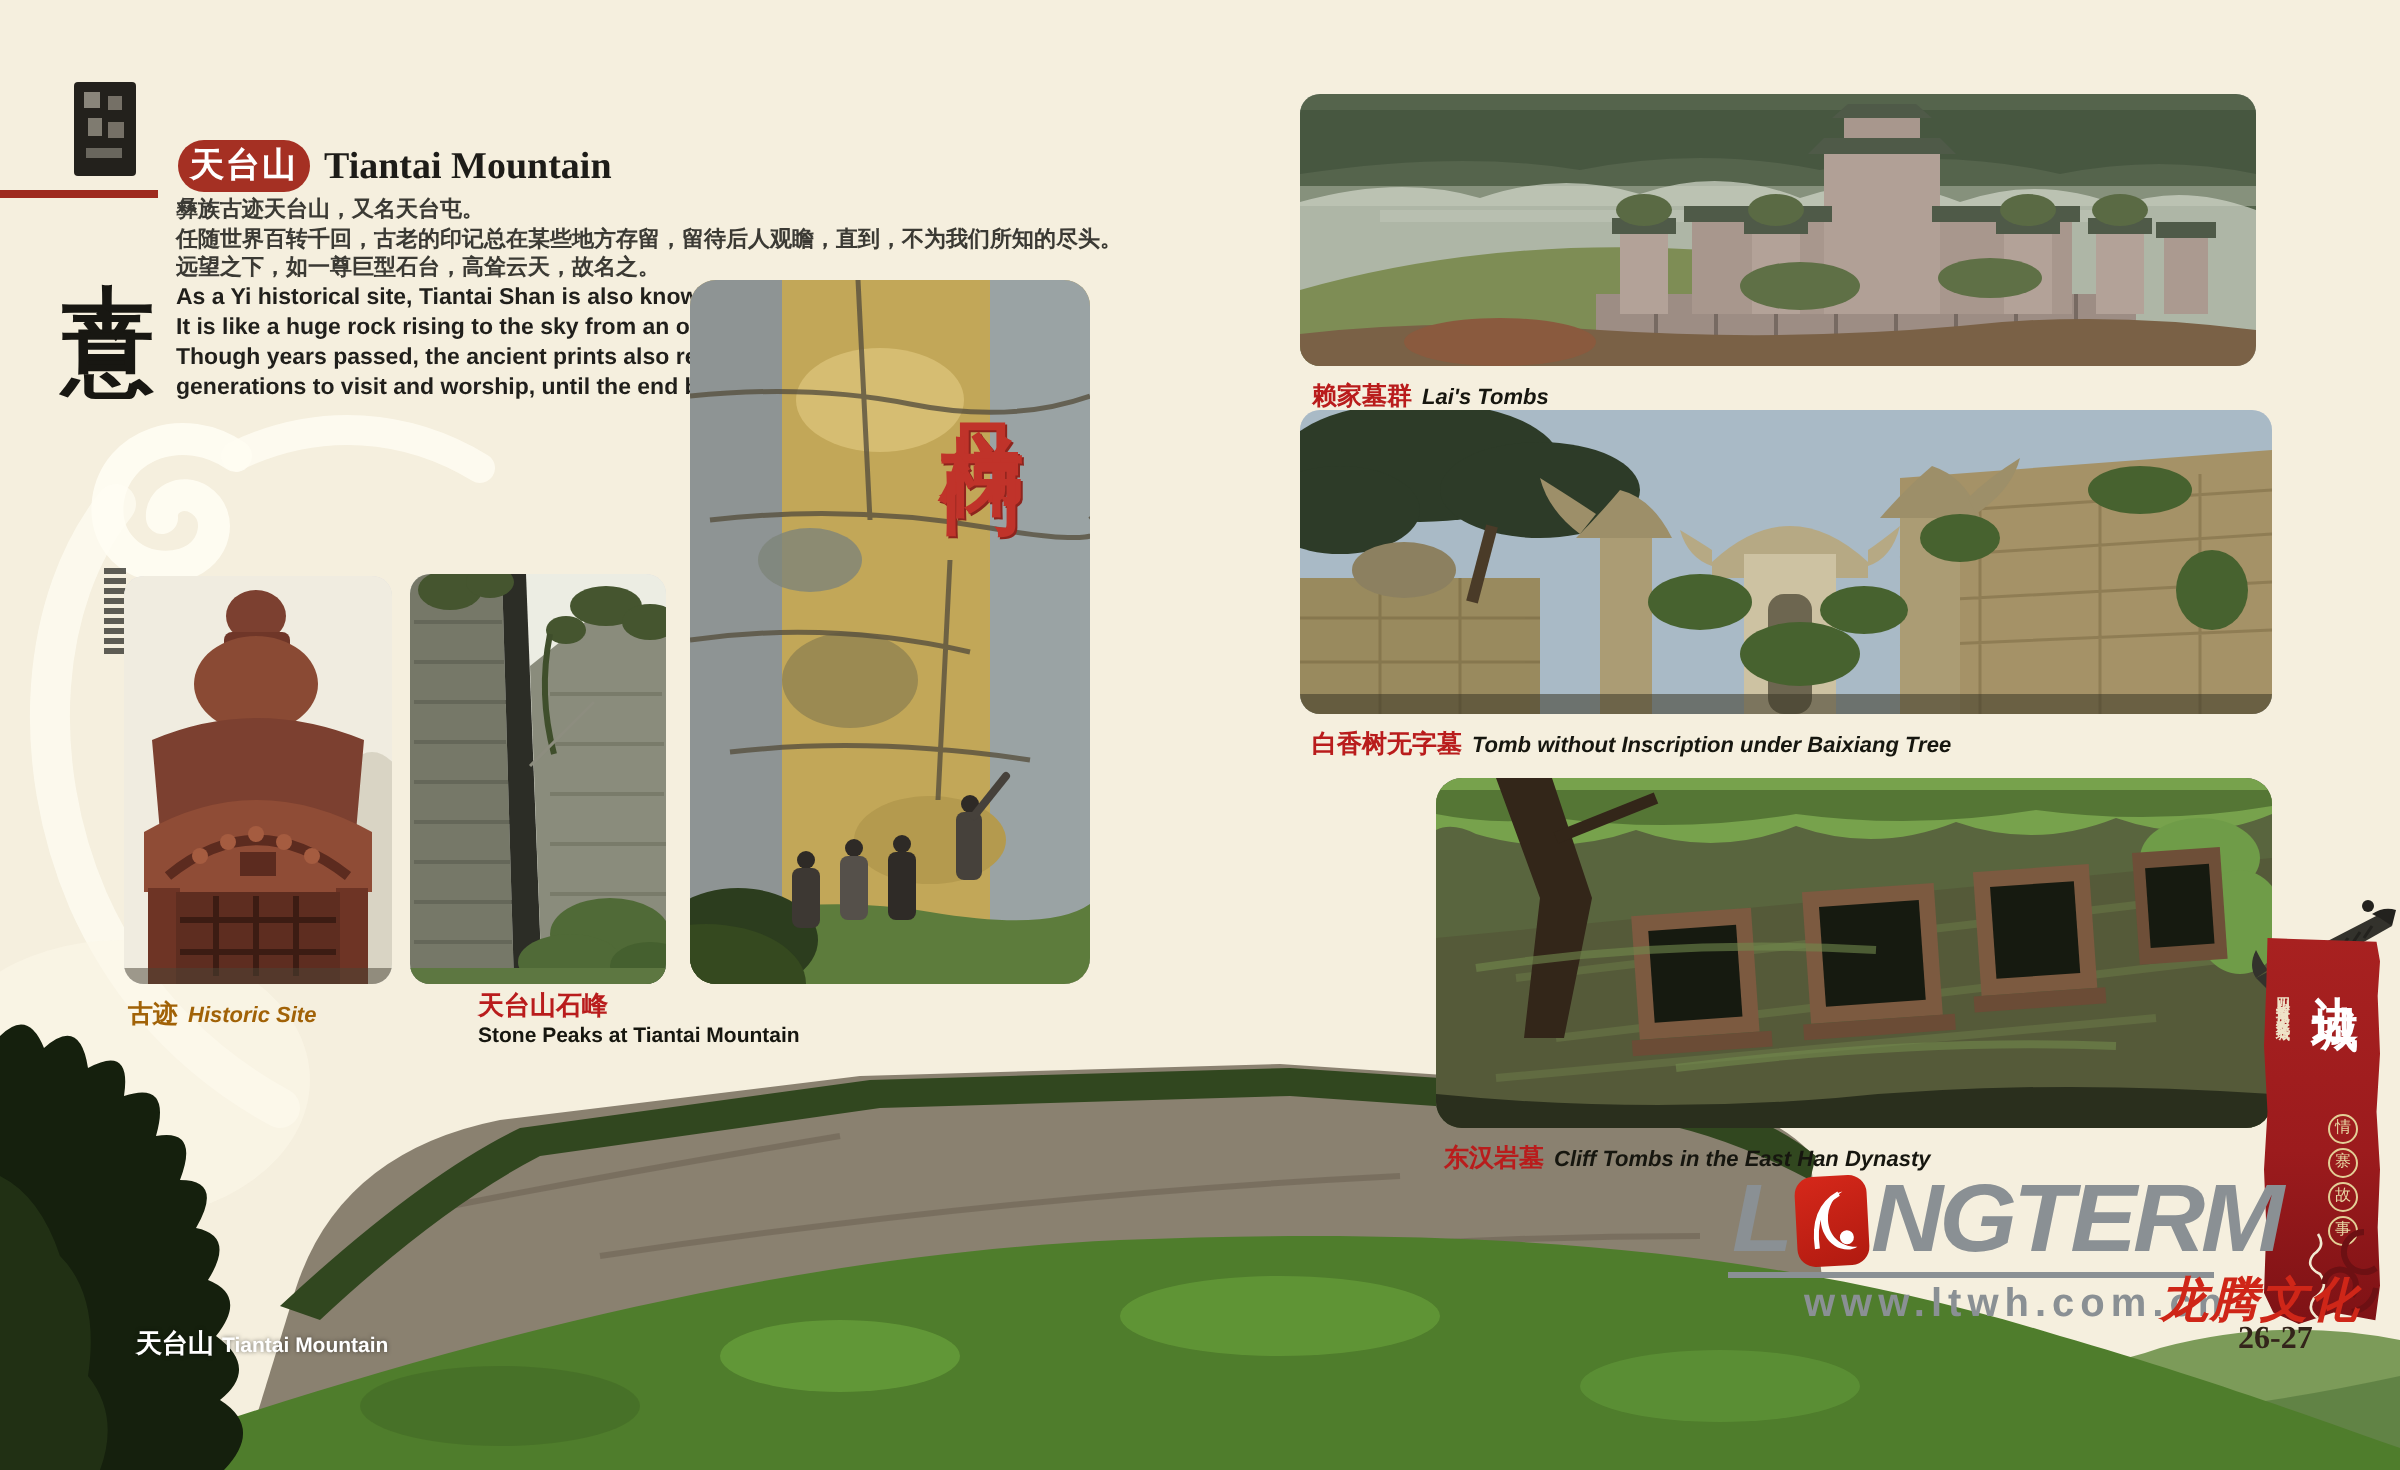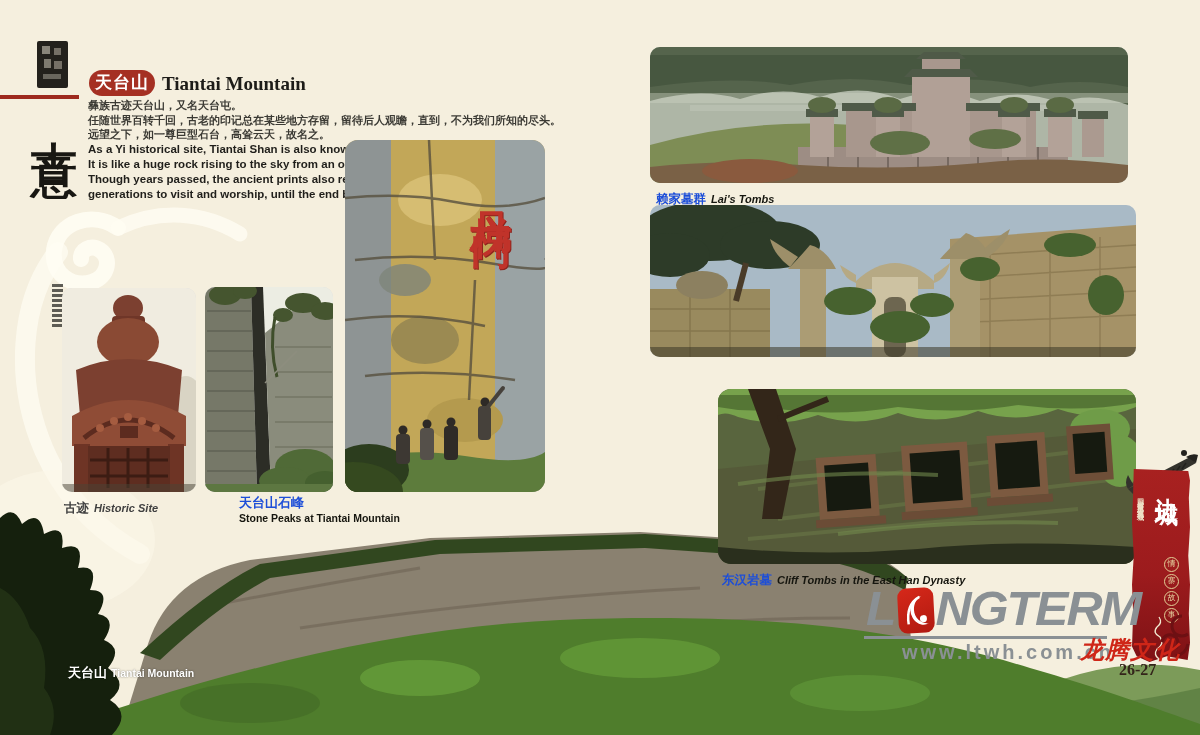--- a/index.html
+++ b/index.html
@@ -33,24 +33,24 @@
   #photo-b{left:205px;top:287px;width:128px;height:205px;border-radius:10px;}
   #photo-c{left:345px;top:140px;width:200px;height:352px;border-radius:13px;}
   #photo-d{left:650px;top:47px;width:478px;height:136px;border-radius:10px;}
   #photo-e{left:650px;top:205px;width:486px;height:152px;border-radius:10px;}
   #photo-f{left:718px;top:389px;width:418px;height:175px;border-radius:13px;}
   #carving-text{position:absolute;right:26px;top:38px;height:160px;writing-mode:vertical-rl;
     font-family:"DejaVu Serif",serif;font-weight:bold;font-size:42px;color:#c0332a;letter-spacing:6px;
     text-shadow:1px 1px 0 #8e241d;}
 
   
-  .cap-zh{font-weight:bold;font-size:13px;color:#1d4ed8;}
+  .cap-zh{font-weight:bold;font-size:13px;color:#b91c1c;}
   .cap-en{font-weight:bold;font-size:10.5px;color:#16160f;}
   #cap-a{left:64px;top:498px;z-index:2;color:#8e8e86;}
-  #cap-a .cap-zh,#cap-a .cap-en{color:#404040;}
+  #cap-a .cap-zh,#cap-a .cap-en{color:#a16207;}
   #cap-b{left:207px;top:494px;z-index:2;margin-left:32px;}
   #cap-c{left:352px;top:494px;z-index:2;}
   .cap-line{white-space:nowrap;z-index:2;}
   #cap-d{left:656px;top:189px;}
   #cap-e{left:656px;top:363px;}
   #cap-f{left:722px;top:570px;}
   .cap-line .cap-zh{font-size:12.5px;margin-right:5px;}
   .cap-line .cap-en{font-size:11px;font-style:italic;}
 
   
@@ -296,20 +296,23 @@
         <ellipse cx="200" cy="96" rx="26" ry="14"></ellipse>
           <ellipse cx="282" cy="100" rx="22" ry="12"></ellipse>
         <ellipse cx="250" cy="122" rx="30" ry="16"></ellipse>
           <ellipse cx="330" cy="64" rx="20" ry="12"></ellipse>
         <ellipse cx="420" cy="40" rx="26" ry="12"></ellipse>
           <ellipse cx="456" cy="90" rx="18" ry="20"></ellipse>
       </g>
       <rect x="0" y="142" width="486" height="10" fill="#3a3626" opacity="0.55"></rect>
     </svg>
   </div>
+  <div id="cap-e" class="abs cap-line">
+    <span class="cap-zh">白香树无字墓</span><span class="cap-en">Tomb without Inscription under Baixiang Tree</span>
+  </div>
 
   <div id="photo-f" class="abs photo">
     <svg width="418" height="175" viewBox="0 0 418 175">
       <rect width="418" height="175" fill="#59653e"></rect>
       <path d="M0,175 L418,175 L418,40 L0,80 Z" fill="#555a39"></path>
       <path d="M40,100 L380,60 M60,130 L400,90 M30,150 L360,120" stroke="#6d7c49" stroke-width="4" opacity="0.5"></path>
       <path d="M0,0 H418 V18 Q380,34 340,20 Q300,36 260,22 Q220,38 180,24 Q140,40 100,26 Q60,40 20,28 Q8,22 0,26 Z" fill="#77a24c"></path>
       <path d="M0,6 H418 V14 Q360,24 300,16 Q240,26 180,18 Q120,28 60,20 Q30,24 0,18 Z" fill="#4c6b2f" opacity="0.8"></path>
       <ellipse cx="382" cy="40" rx="30" ry="20" fill="#6f9c48"></ellipse>
       <ellipse cx="402" cy="72" rx="22" ry="26" fill="#6f9c48"></ellipse>

